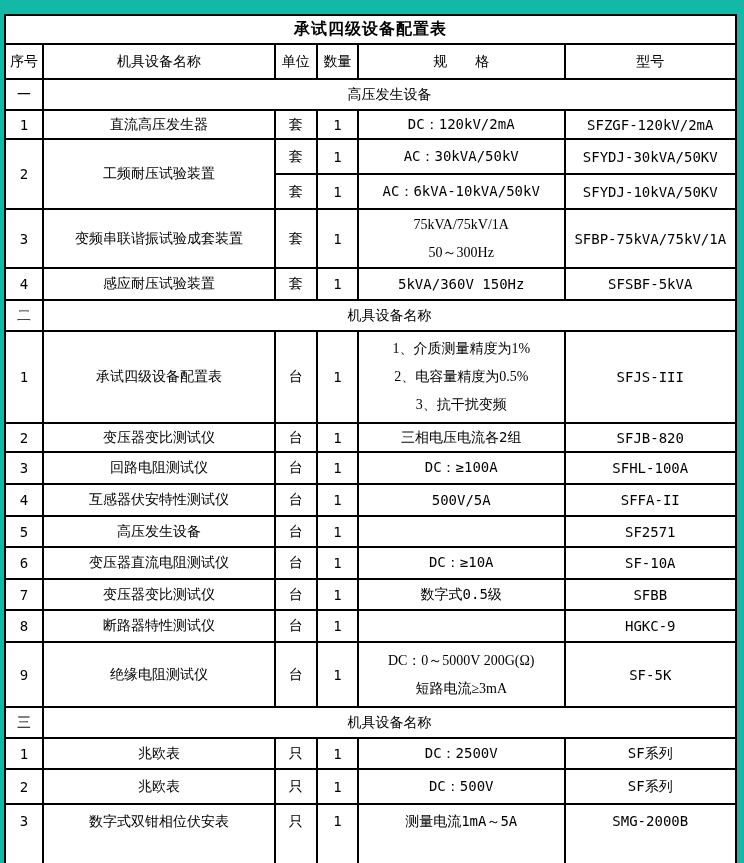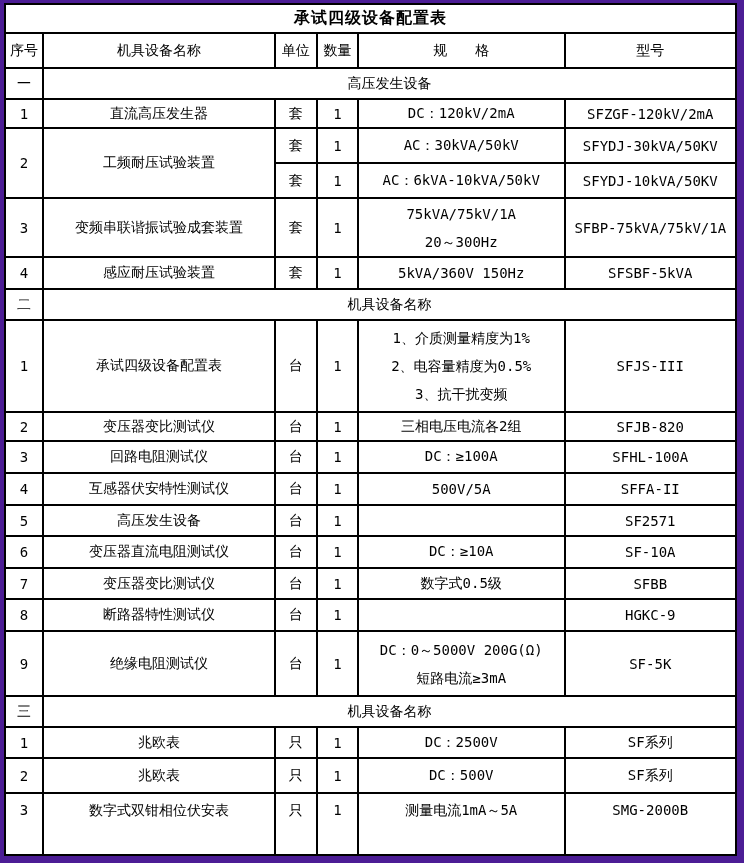--- a/index.html
+++ b/index.html
@@ -5,22 +5,22 @@
   html, body {
     margin: 0;
     padding: 0;
     background: #ffffff;
     width: 744px;
   }
   .page {
     width: 744px;
     height: 863px;
     box-sizing: border-box;
-    padding: 3px 4px;
-    background: #4c1d95;
+    padding: 14px 4px;
+    background: #14b8a6;
     font-family: "DejaVu Sans Mono", "DejaVu Sans", monospace;
     color: #000000;
   }
   table.config-table {
     border-collapse: collapse;
     table-layout: fixed;
     width: 733px;
   }
   .config-table td, .config-table th {
     border: 2px solid #000000;
@@ -33,20 +33,21 @@
     background: #ffffff;
     color: #000000;
   }
   .title-row td {
     font-weight: bold;
     font-size: 16px;
     letter-spacing: 1px;
   }
   .spec-cell .line {
     line-height: 28px;
+    font-family: Liberation Serif, serif;
   }
   tr.valign-top td {
     vertical-align: top;
     padding-top: 8px;
   }
 </style>
 </head>
 <body>
 
 <div class="page">
@@ -103,21 +104,21 @@
       <td>SFYDJ-10kVA/50KV</td>
     </tr>
 
     <tr style="height:59px">
       <td>3</td>
       <td>变频串联谐振试验成套装置</td>
       <td>套</td>
       <td>1</td>
       <td class="spec-cell">
         <div class="line">75kVA/75kV/1A</div>
-        <div class="line">20～300Hz</div>
+        <div class="line">50～300Hz</div>
       </td>
       <td>SFBP-75kVA/75kV/1A</td>
     </tr>
 
     <tr style="height:32px">
       <td>4</td>
       <td>感应耐压试验装置</td>
       <td>套</td>
       <td>1</td>
       <td class="spec-cell">5kVA/360V 150Hz</td>

